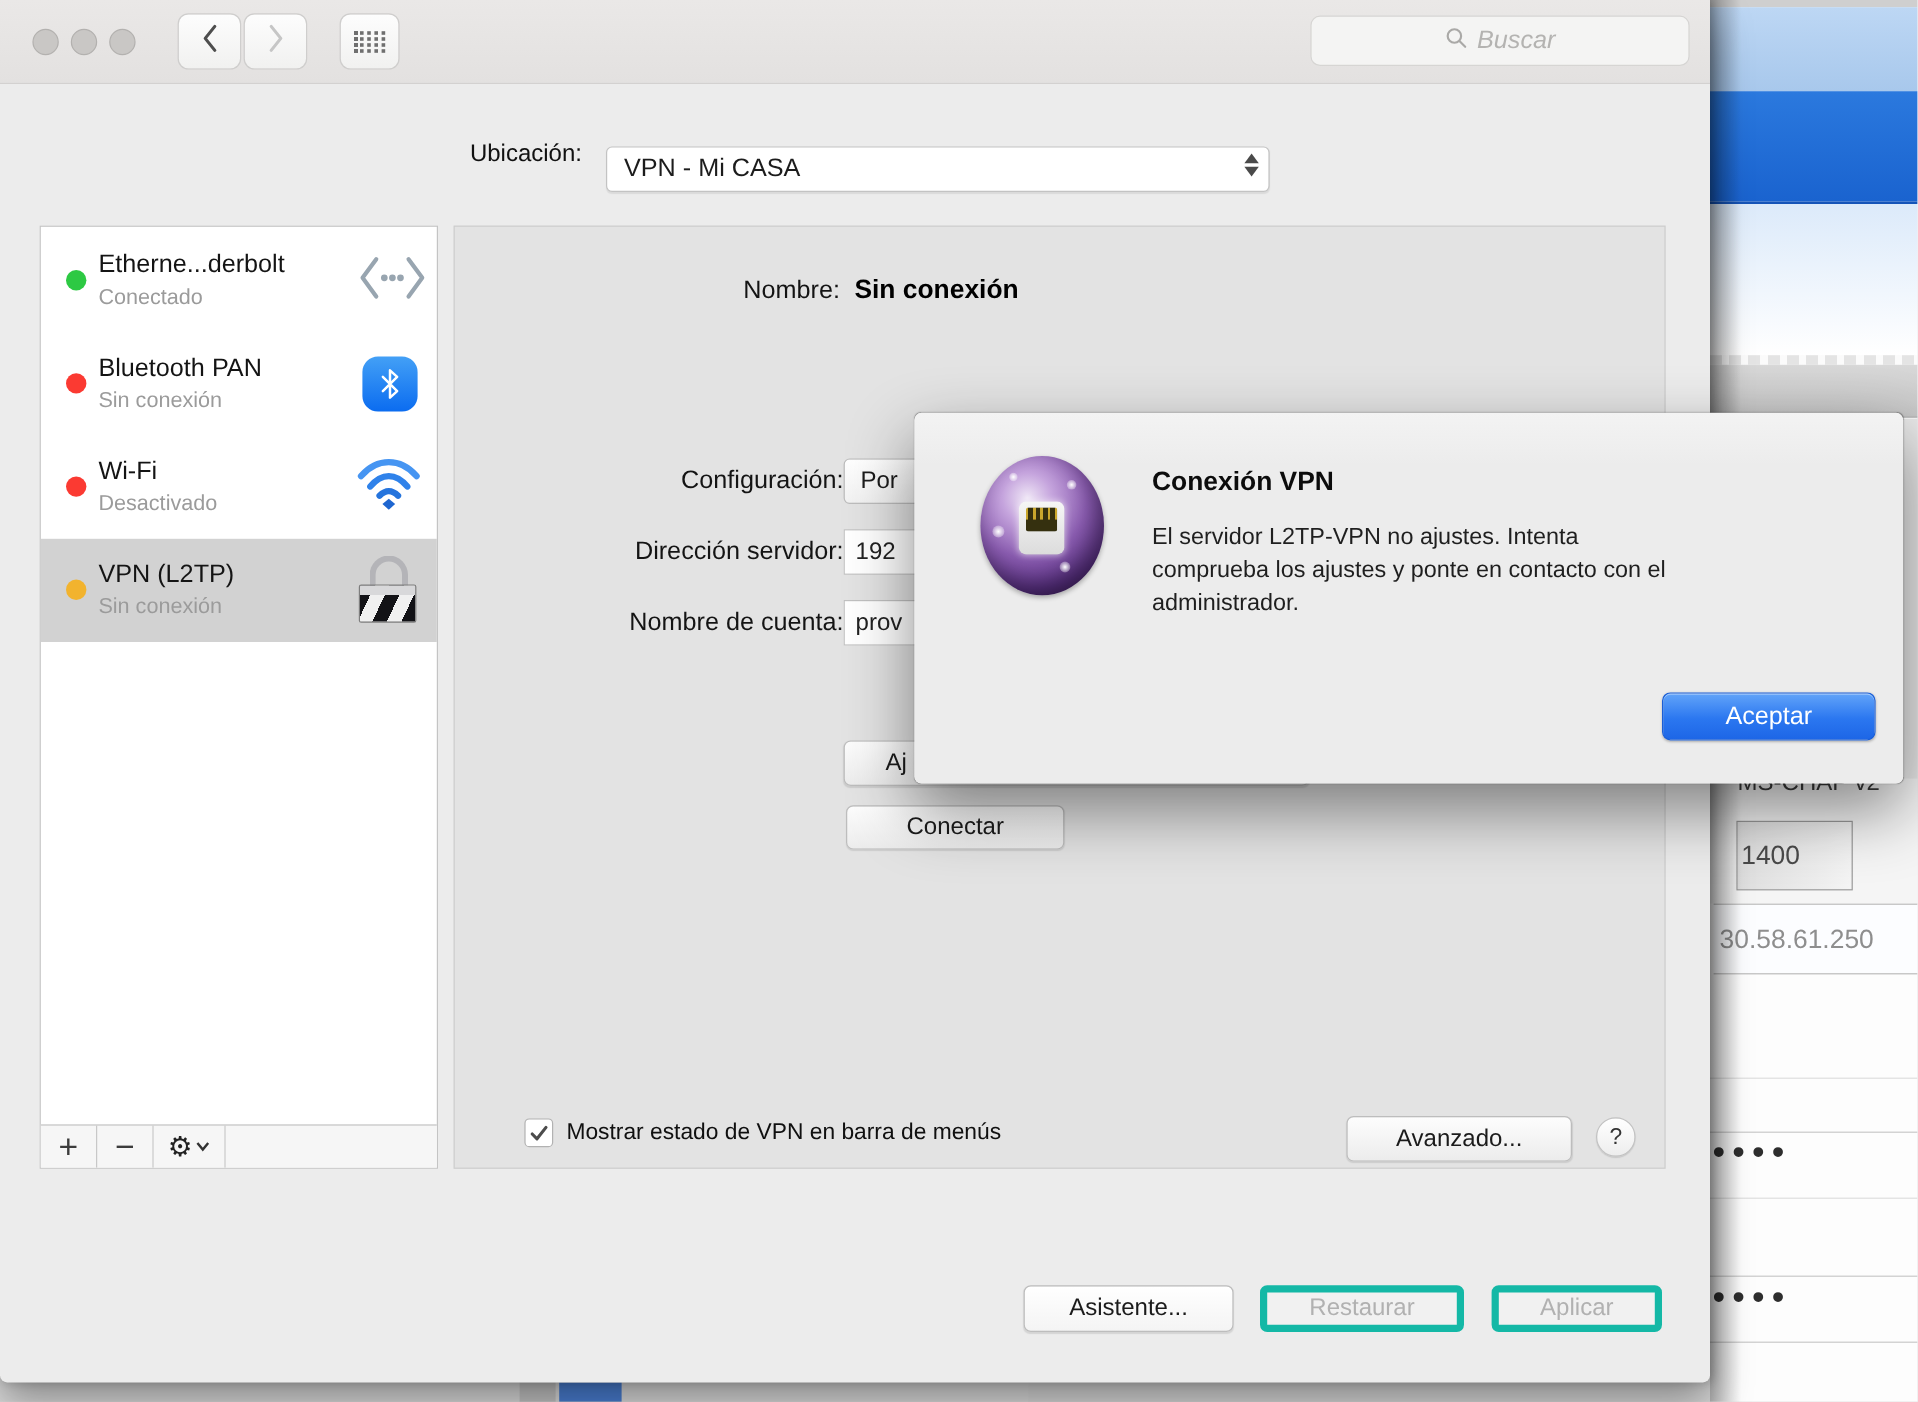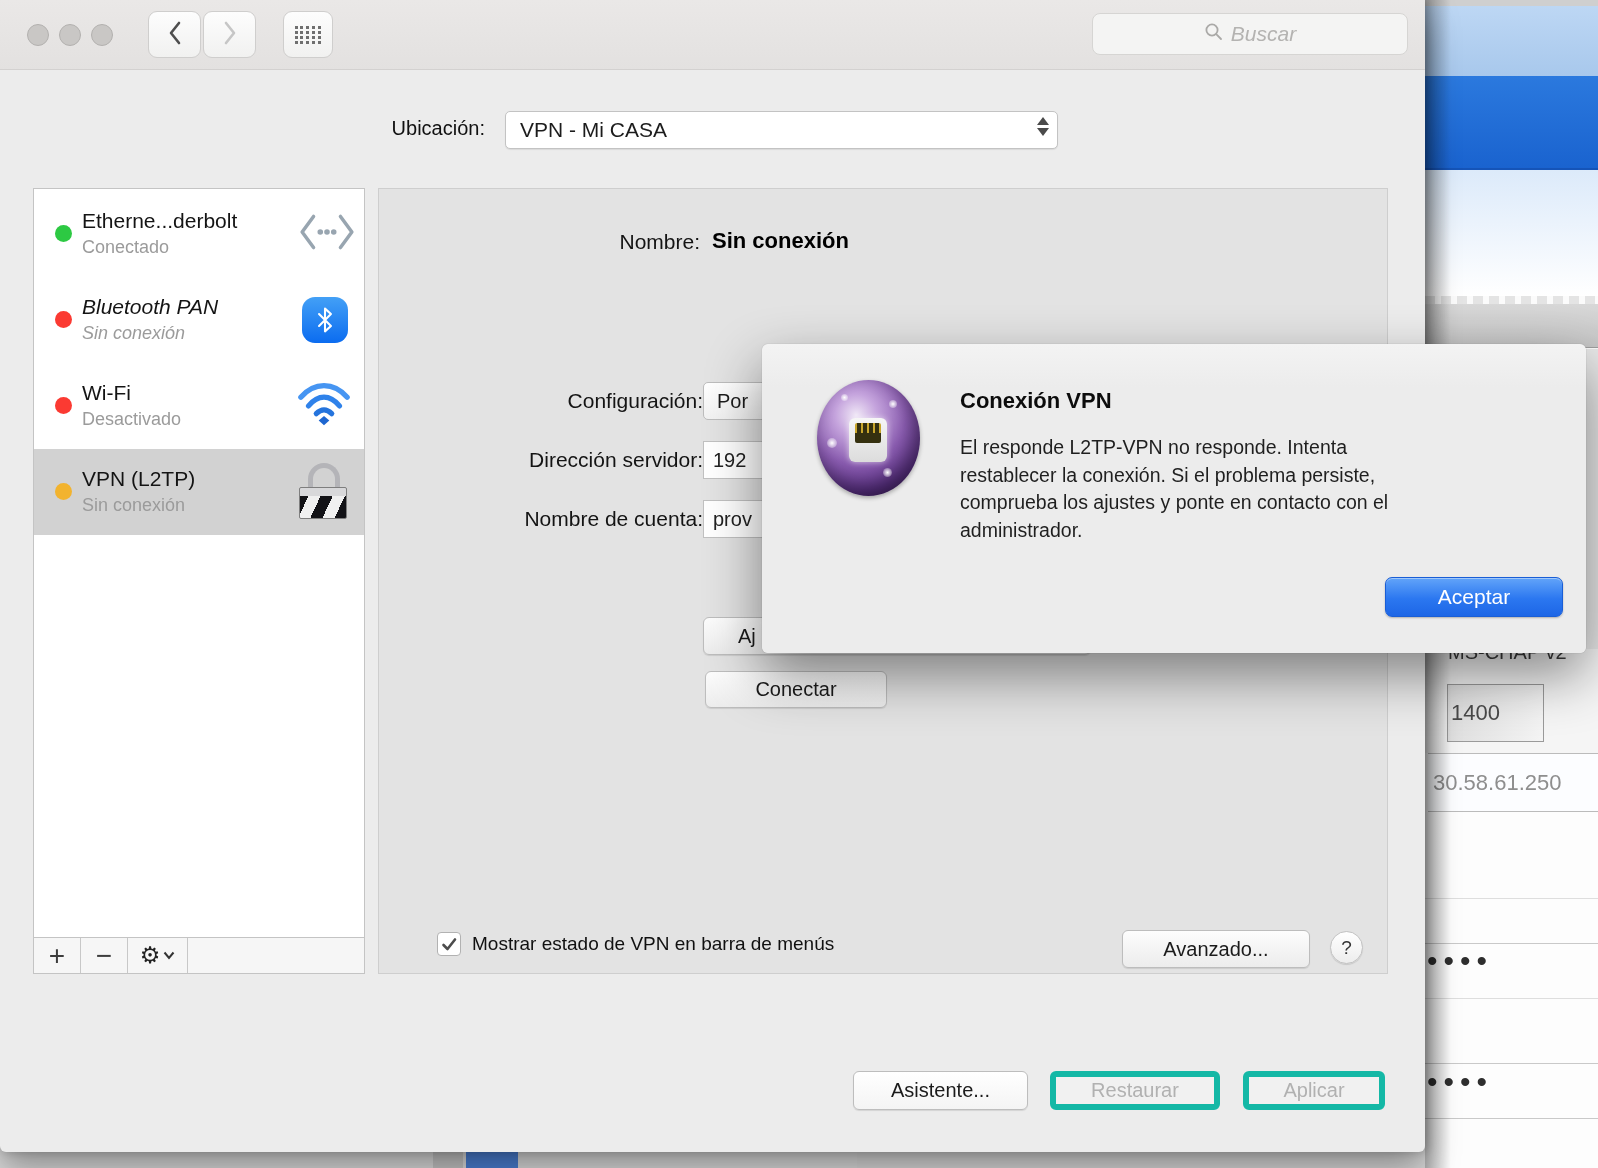--- a/index.html
+++ b/index.html
@@ -46,21 +46,21 @@
   #nav-back { left:148px; } #nav-fwd { left:203px; border-radius:9px; }
   #btn-grid { left:283px; top:11px; width:50px; height:47px; background:linear-gradient(180deg,#fdfdfd,#f1f1f0);
     border:1px solid #cfcecd; border-radius:9px; display:flex; flex-direction:column; align-items:center; justify-content:center; }
   .grid-row { display:block; width:26px; border-top:3px dotted #6f6f6f; margin:1px 0; }
   #win-title { left:0; right:0; top:22px; text-align:center; font-size:21px; color:#9c9c9c; }
   #searchbox { left:1092px; top:13px; width:316px; height:42px; background:#f4f4f3; border:1px solid #d6d5d3;
     border-radius:8px; display:flex; align-items:center; justify-content:center; gap:8px; color:#b4b3b1; font-size:21px;font-style:italic; }
 
   
   #loc-label { left:260px; top:117px; width:225px; text-align:right; font-size:20px; color:#111; }
-  #loc-select { left:505px; top:111px; width:553px; height:38px; background:#fff; border:1px solid #c3c3c3;
+  #loc-select { left:505px; top:122px; width:553px; height:38px; background:#fff; border:1px solid #c3c3c3;
     border-radius:5px; box-shadow:0 1px 1px rgba(0,0,0,0.08); font-size:21px; color:#1c1c1c;
     display:flex; align-items:center; padding-left:14px; }
   #loc-chevrons { position:absolute; right:8px; top:5px; display:flex; flex-direction:column; gap:3px; align-items:center; }
   #loc-chevrons i { display:block; width:0; height:0; border-left:6px solid transparent; border-right:6px solid transparent; }
   #loc-chevrons .up { border-bottom:8px solid #4a4a4a; }
   #loc-chevrons .dn { border-top:8px solid #4a4a4a; }
 
   
   #sidebar { left:33px; top:188px; width:332px; height:786px; background:#fff; border:1px solid #c4c4c4; }
   .srow { position:absolute; left:0; width:330px; height:86px; }
@@ -221,21 +221,21 @@
       <span class="sicon" style="right:8px;">
         <svg width="58" height="38" viewBox="0 0 56 36">
             <path d="M15 3 L4 18 L15 33" fill="none" stroke="#98a5b0" stroke-width="3.4" stroke-linecap="round" stroke-linejoin="round"></path>
             <path d="M41 3 L52 18 L41 33" fill="none" stroke="#98a5b0" stroke-width="3.4" stroke-linecap="round" stroke-linejoin="round"></path>
             <circle cx="21.5" cy="18" r="2.7" fill="#98a5b0"></circle>
             <circle cx="28" cy="18" r="2.7" fill="#98a5b0"></circle>
             <circle cx="34.5" cy="18" r="2.7" fill="#98a5b0"></circle>
           </svg>
       </span>
     </div>
-    <div class="srow" style="top:88px;font-style:italic;">
+    <div class="srow" style="top:88px;">
       <span class="sdot" style="background:#fb3a32;"></span>
       <span class="sname">Bluetooth PAN</span>
       <span class="sstat">Sin conexión</span>
       <span class="sicon bt-badge" style="right:16px;">
         <svg width="26" height="30" viewBox="0 0 24 24">
             <path d="M6.5 6.5 L17.5 17.5 L12 22.5 L12 1.5 L17.5 6.5 L6.5 17.5" fill="none" stroke="#ffffff" stroke-width="1.9" stroke-linejoin="round" stroke-linecap="round"></path>
           </svg>
       </span>
     </div>
     <div class="srow" style="top:174px;">
@@ -311,19 +311,18 @@
     <span class="spark" style="left:10px; top:58px; width:10px; height:10px;"></span>
     <span class="spark" style="left:72px; top:20px; width:8px; height:8px;"></span>
     <span class="spark" style="left:66px; top:88px; width:9px; height:9px;"></span>
     <span class="spark" style="left:24px; top:14px; width:7px; height:7px;"></span>
     <span class="abs" id="port">
       <span class="abs" id="port-inner"></span>
     </span>
   </div>
   <div class="abs" id="dlg-title">Conexión VPN</div>
   <div class="abs" id="dlg-body">
-    <div>El responde L2TP-VPN no responde. Intenta</div>
-    <div>restablecer la conexión. Si el problema persiste,</div>
+    <div>El servidor L2TP-VPN no ajustes. Intenta</div>
     <div>comprueba los ajustes y ponte en contacto con el</div>
     <div>administrador.</div>
   </div>
   <div class="abs" id="dlg-ok">Aceptar</div>
 </div>
 
 </body></html>

